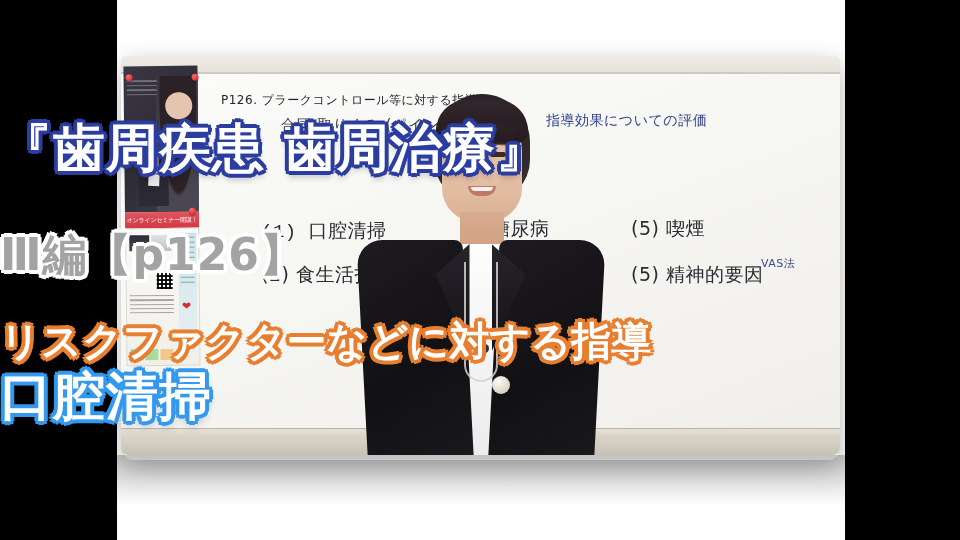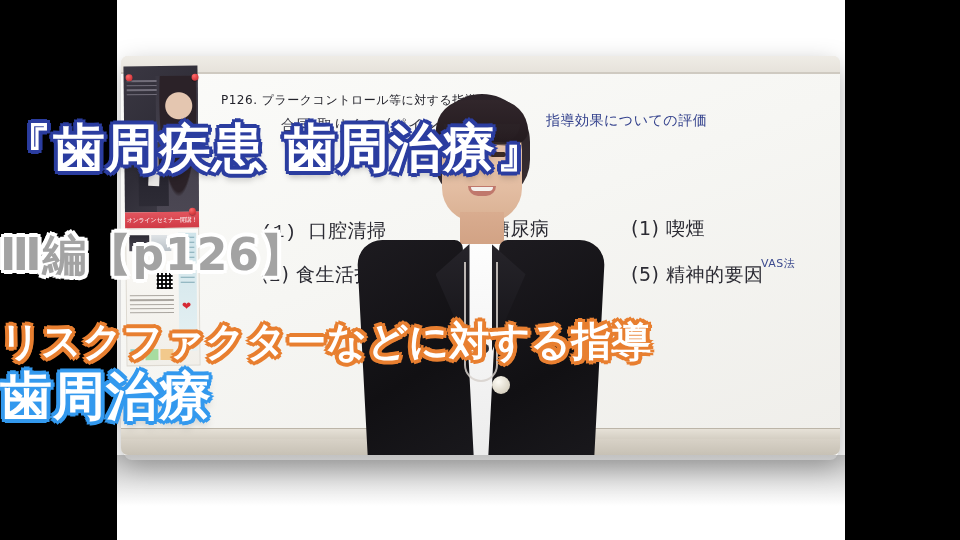--- a/index.html
+++ b/index.html
@@ -306,21 +306,21 @@
       <div class="hw hw-arrow">→</div>
       <div class="hw hw-eval blue">指導効果についての評価</div>
 
       <div class="hw hw-c1a">(1) 口腔清掃</div>
       <div class="hw hw-c1b">(2) 食生活指導</div>
 
       <div class="hw hw-c2a">糖尿病</div>
       <div class="hw hw-c2b">(3) 喫煙指導</div>
       <div class="hw hw-c2c">高血圧症</div>
 
-      <div class="hw hw-c3a">(1) 喫煙</div>
+      <div class="hw hw-c3a">(5) 喫煙</div>
       <div class="hw hw-c3b">(5) 精神的要因</div>
       <div class="hw hw-vas">VAS法</div>
 
       <div class="wb-tray"></div>
     </div>
 
     <div class="wall-bottom"></div>
 
     <div class="poster">
       <div class="poster-top">
@@ -394,16 +394,16 @@
       <div class="button"></div>
     </div>
   </div>
 
   <div class="fade-bottom"></div>
 
   <div class="titles">
     <div class="t t1">『歯周疾患 歯周治療』</div>
     <div class="t t2">Ⅲ編【p126】</div>
     <div class="t t3">リスクファクターなどに対する指導</div>
-    <div class="t t4">歯周治療</div>
+    <div class="t t4">口腔清掃</div>
   </div>
 
 </div>
 
 </body></html>

